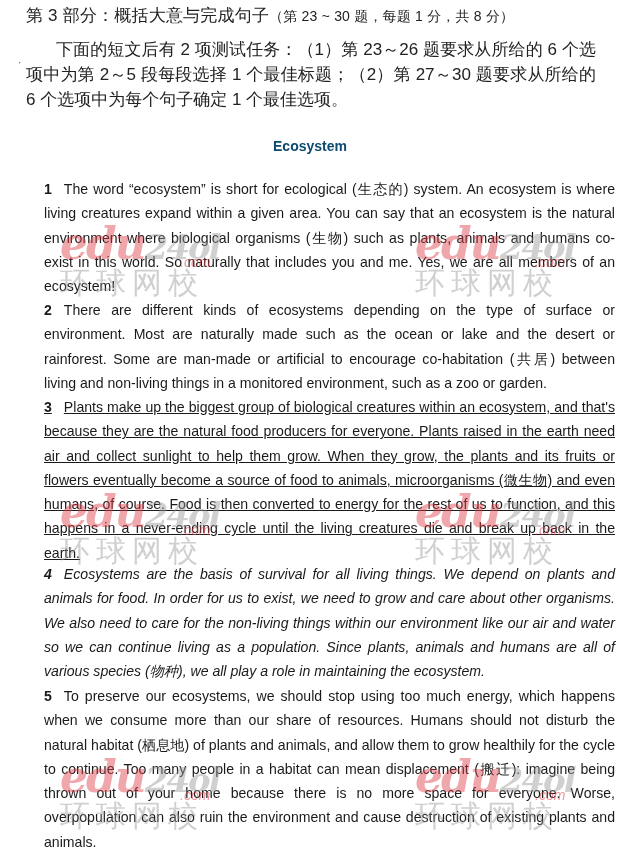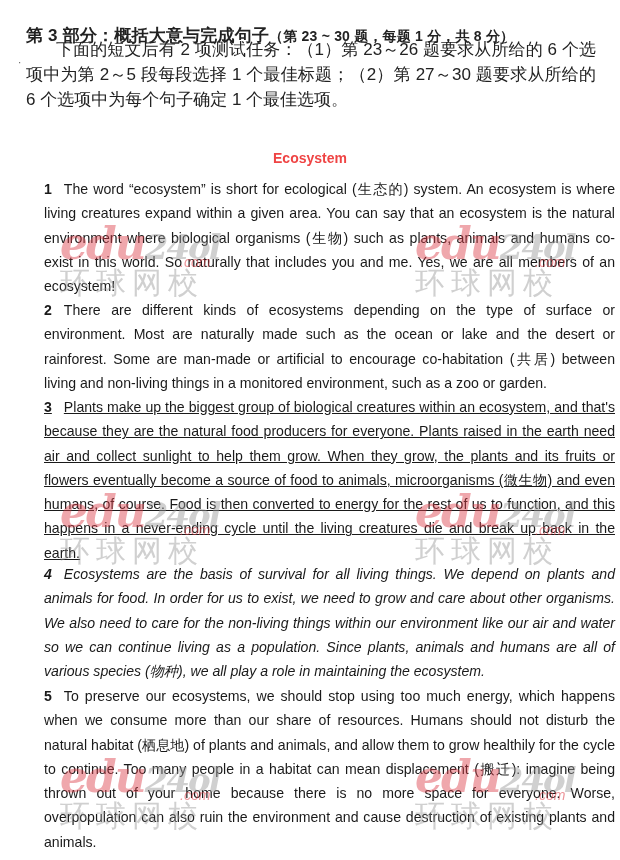--- a/index.html
+++ b/index.html
@@ -1,32 +1,32 @@
 <!DOCTYPE html>
 <html><head>
 <meta charset="utf-8">
 <style>
   html, body { margin:0; padding:0; }
   body {
     width:620px; height:860px; background:#ffffff; position:relative; overflow:hidden;
     font-family:"Liberation Sans", "DejaVu Sans", sans-serif; color:#1a1a1a;
   }
   .section-title {
-    position:absolute; left:26px; top:24px; font-size:17px; color:#222;
-    white-space:nowrap; letter-spacing:0.2px;font-weight:bold;
+    position:absolute; left:26px; top:4px; font-size:17px; color:#222;
+    white-space:nowrap; letter-spacing:0.2px;
   }
   .section-title .sub { font-size:14px; }
   .instructions {
     position:absolute; left:26px; top:37px; width:570px; font-size:17px; line-height:25px;
     text-indent:30px; color:#222; text-align:justify;
   }
   .stray-dot { position:absolute; left:18px; top:57px; font-size:10px; color:#555; }
   .passage-title {
-    position:absolute; left:0; width:620px; top:150px; text-align:center;
-    font-weight:bold; font-size:14px; color:#ef4444;
+    position:absolute; left:0; width:620px; top:138px; text-align:center;
+    font-weight:bold; font-size:14px; color:#0c4a6e;
   }
   .paragraph {
     position:absolute; left:44px; width:571px; font-size:14.1px; line-height:24.3px;
     text-align:justify; color:#1a1a1a;
   }
   .paragraph .num { font-weight:bold; margin-right:12px; }
   #p1 { top:177px; }
   #p2 { top:298px; }
   #p3 { top:395px;text-decoration:underline; }
   #p4 { top:562px;font-style:italic; }

